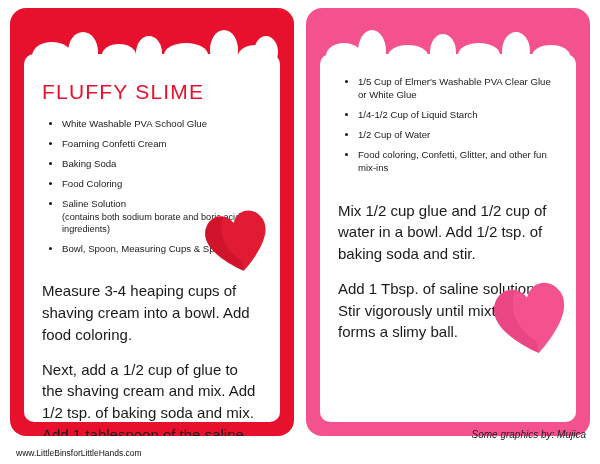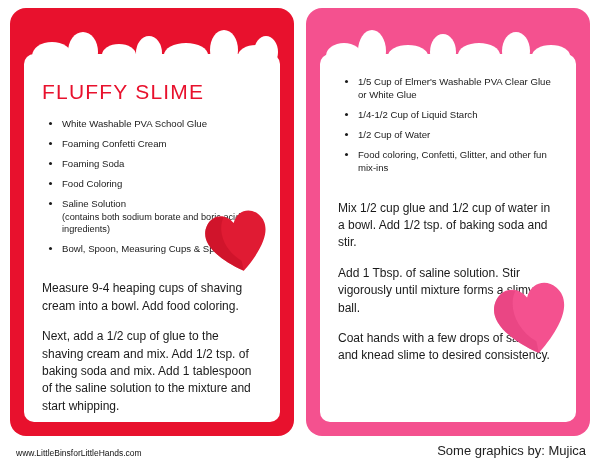--- a/index.html
+++ b/index.html
@@ -79,21 +79,21 @@
     margin-bottom: 7px;
   }
   ul.ingredients li .sub {
     display: block;
     font-size: 9.2px;
   }
   .steps {
     margin-top: 4px;
   }
   .steps p {
-    font-size: 12px;
+    font-size: 15px;
     color: #1a1a1a;
     line-height: 1.45;
     margin: 0 0 13px 0;
   }
 
   
   .heart {
     position: absolute;
     transform: rotate(-12deg);
   }
@@ -110,23 +110,24 @@
   .site {
     position: absolute;
     left: 16px;
     bottom: 6px;
     font-size: 8.5px;
     color: #111111;
   }
   .credit {
     position: absolute;
     right: 14px;
-    bottom: 6px;
-    font-size: 13px;
+    bottom: 24px;
+    font-size: 10px;
     color: #222222;
+    font-style: italic;
   }
 </style>
 </head>
 <body>
 
 <div class="page">
 
   <div class="cards">
 
     <div class="card card-red">
@@ -139,32 +140,32 @@
         <span class="drip" style="width:28px;height:40px;left:186px;top:-24px;"></span>
         <span class="drip" style="width:36px;height:22px;left:214px;top:-9px;"></span>
         <span class="drip" style="width:24px;height:32px;left:230px;top:-18px;"></span>
 
         <div class="content">
           <div class="title title-red">FLUFFY SLIME</div>
 
           <ul class="ingredients">
             <li><span>White Washable PVA School Glue</span></li>
             <li><span>Foaming Confetti Cream</span></li>
-            <li><span>Foaming Soda</span></li>
+            <li><span>Baking Soda</span></li>
             <li><span>Food Coloring</span></li>
             <li>
               <span>Saline Solution</span>
               <span class="sub">(contains both sodium borate
 and boric acid as ingredients)</span>
             </li>
             <li><span>Bowl, Spoon, Measuring Cups &amp; Spoons</span></li>
           </ul>
 
           <div class="steps">
-            <p>Measure 9-4 heaping cups of shaving cream into a bowl. Add food coloring.</p>
+            <p>Measure 3-4 heaping cups of shaving cream into a bowl. Add food coloring.</p>
             <p>Next, add a 1/2 cup of glue to the shaving cream and mix. Add 1/2 tsp. of baking soda and mix.  Add 1 tablespoon of the saline solution to the mixture and start whipping.</p>
           </div>
         </div>
 
         <svg class="heart heart-1" viewBox="0 0 100 92">
           <path d="M50 90 C10 60 2 36 14 20 C24 7 42 8 50 24 C58 8 76 7 86 20 C98 36 90 60 50 90 Z" fill="#e01b33"></path>
           <path d="M50 90 C10 60 2 36 14 20 C20 12 30 10 38 14 C26 30 30 58 50 76 Z" fill="#c20f25" opacity="0.55"></path>
         </svg>
       </div>
     </div>
@@ -184,21 +185,20 @@
           <ul class="ingredients">
             <li><span>1/5 Cup of Elmer's Washable PVA Clear Glue or White Glue</span></li>
             <li><span>1/4-1/2 Cup of Liquid Starch</span></li>
             <li><span>1/2 Cup of Water</span></li>
             <li><span>Food coloring, Confetti, Glitter, and other fun mix-ins</span></li>
           </ul>
 
           <div class="steps">
             <p>Mix 1/2 cup glue and 1/2 cup of water in a bowl. Add 1/2 tsp. of baking soda and stir.</p>
             <p>Add 1 Tbsp. of saline solution. Stir vigorously until mixture forms a slimy ball.</p>
-            <p>Coat hands with a few drops of saline, and knead slime to desired consistency.</p>
           </div>
         </div>
 
         <svg class="heart heart-2" viewBox="0 0 100 92">
           <path d="M50 90 C10 60 2 36 14 20 C24 7 42 8 50 24 C58 8 76 7 86 20 C98 36 90 60 50 90 Z" fill="#f4518f"></path>
           <path d="M50 90 C10 60 2 36 14 20 C20 12 30 10 38 14 C26 30 30 58 50 76 Z" fill="#e03b7a" opacity="0.5"></path>
         </svg>
       </div>
     </div>
 

